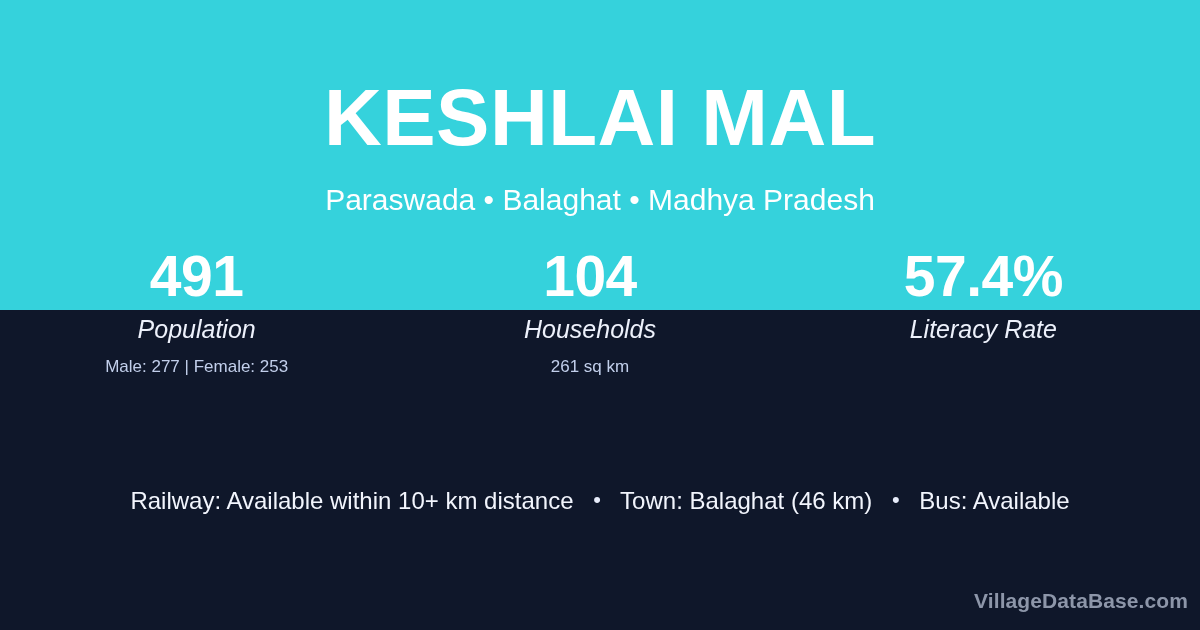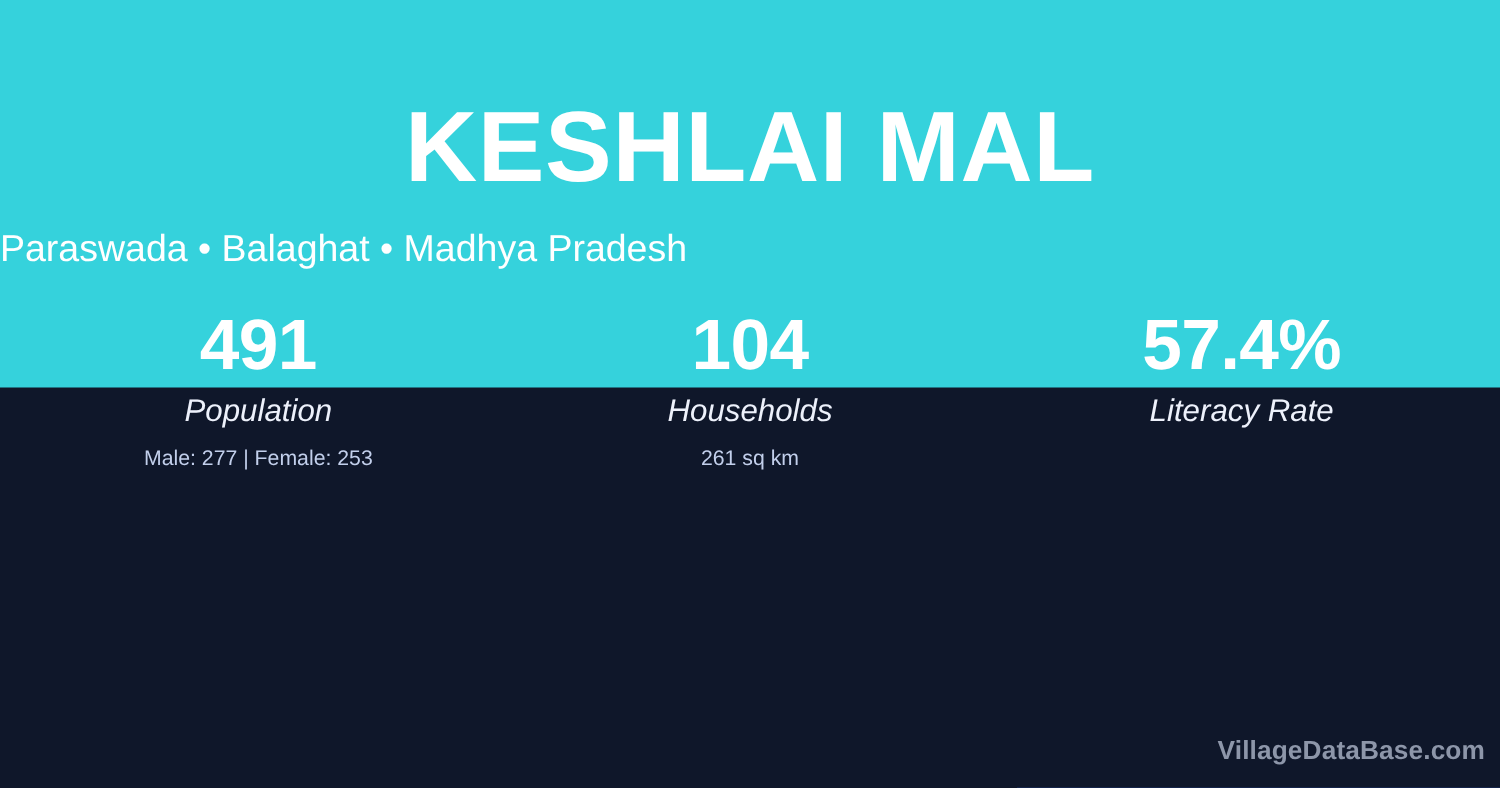--- a/index.html
+++ b/index.html
@@ -46,37 +46,36 @@
     letter-spacing: 0.5px;
     line-height: 1;
     white-space: nowrap;
   }
 
   .subtitle {
     position: absolute;
     left: 0;
     top: 182px;
     width: 1200px;
-    text-align: left;
+    text-align: center;
     color: #ffffff;
     font-size: 30px;
     font-weight: normal;
     line-height: 1.2;
     white-space: nowrap;
   }
 
   
   .stats {
     position: absolute;
     left: 0;
     top: 243px;
     width: 1180px;
     display: flex;
     flex-direction: row;
-    padding-left: 10px;
   }
 
   .stat {
     flex: 1 1 0;
     text-align: center;
   }
 
   .stat-value {
     display: block;
     color: #ffffff;
@@ -164,16 +163,23 @@
       <span class="stat-sub">261 sq km</span>
     </div>
 
     <div class="stat">
       <span class="stat-value">57.4%</span>
       <span class="stat-label">Literacy Rate</span>
     </div>
 
   </div>
 
+  <div class="infra">
+    <span>Railway: Available within 10+ km distance</span>
+    <span class="sep">•</span>
+    <span>Town: Balaghat (46 km)</span>
+    <span class="sep">•</span>
+    <span>Bus: Available</span>
+  </div>
 
   <div class="brand">VillageDataBase.com</div>
 
 </div>
 
 </body></html>

